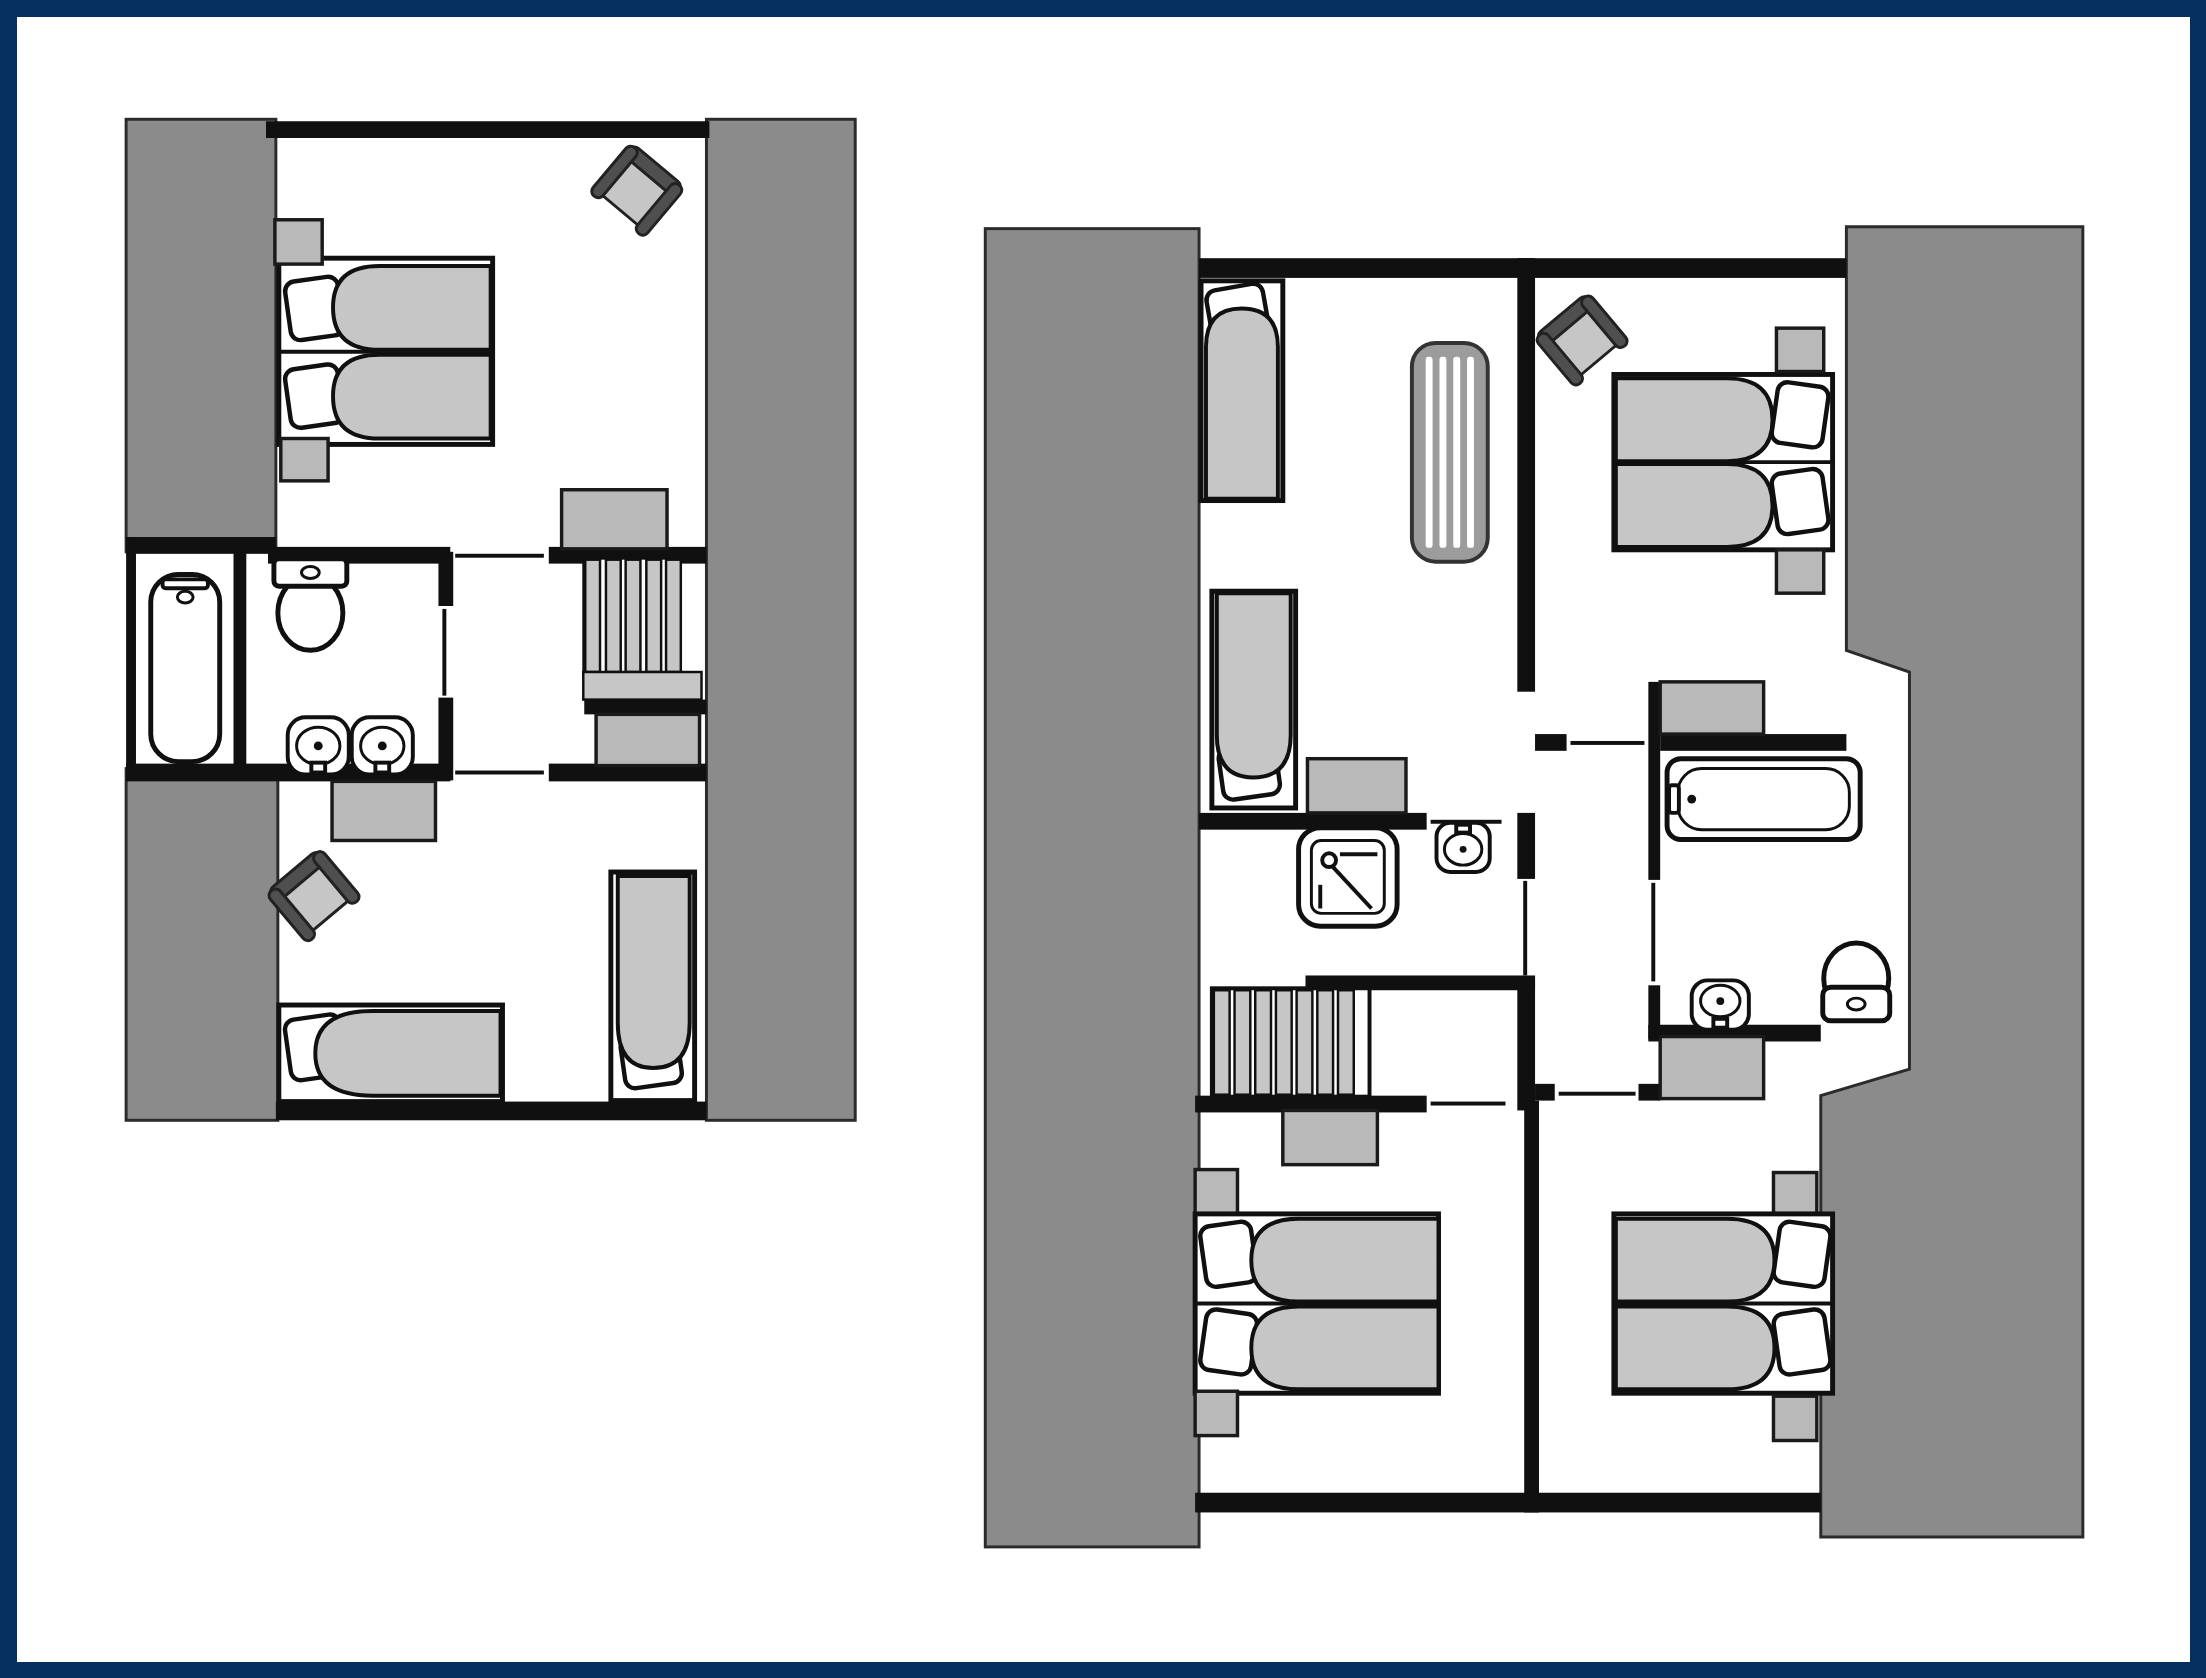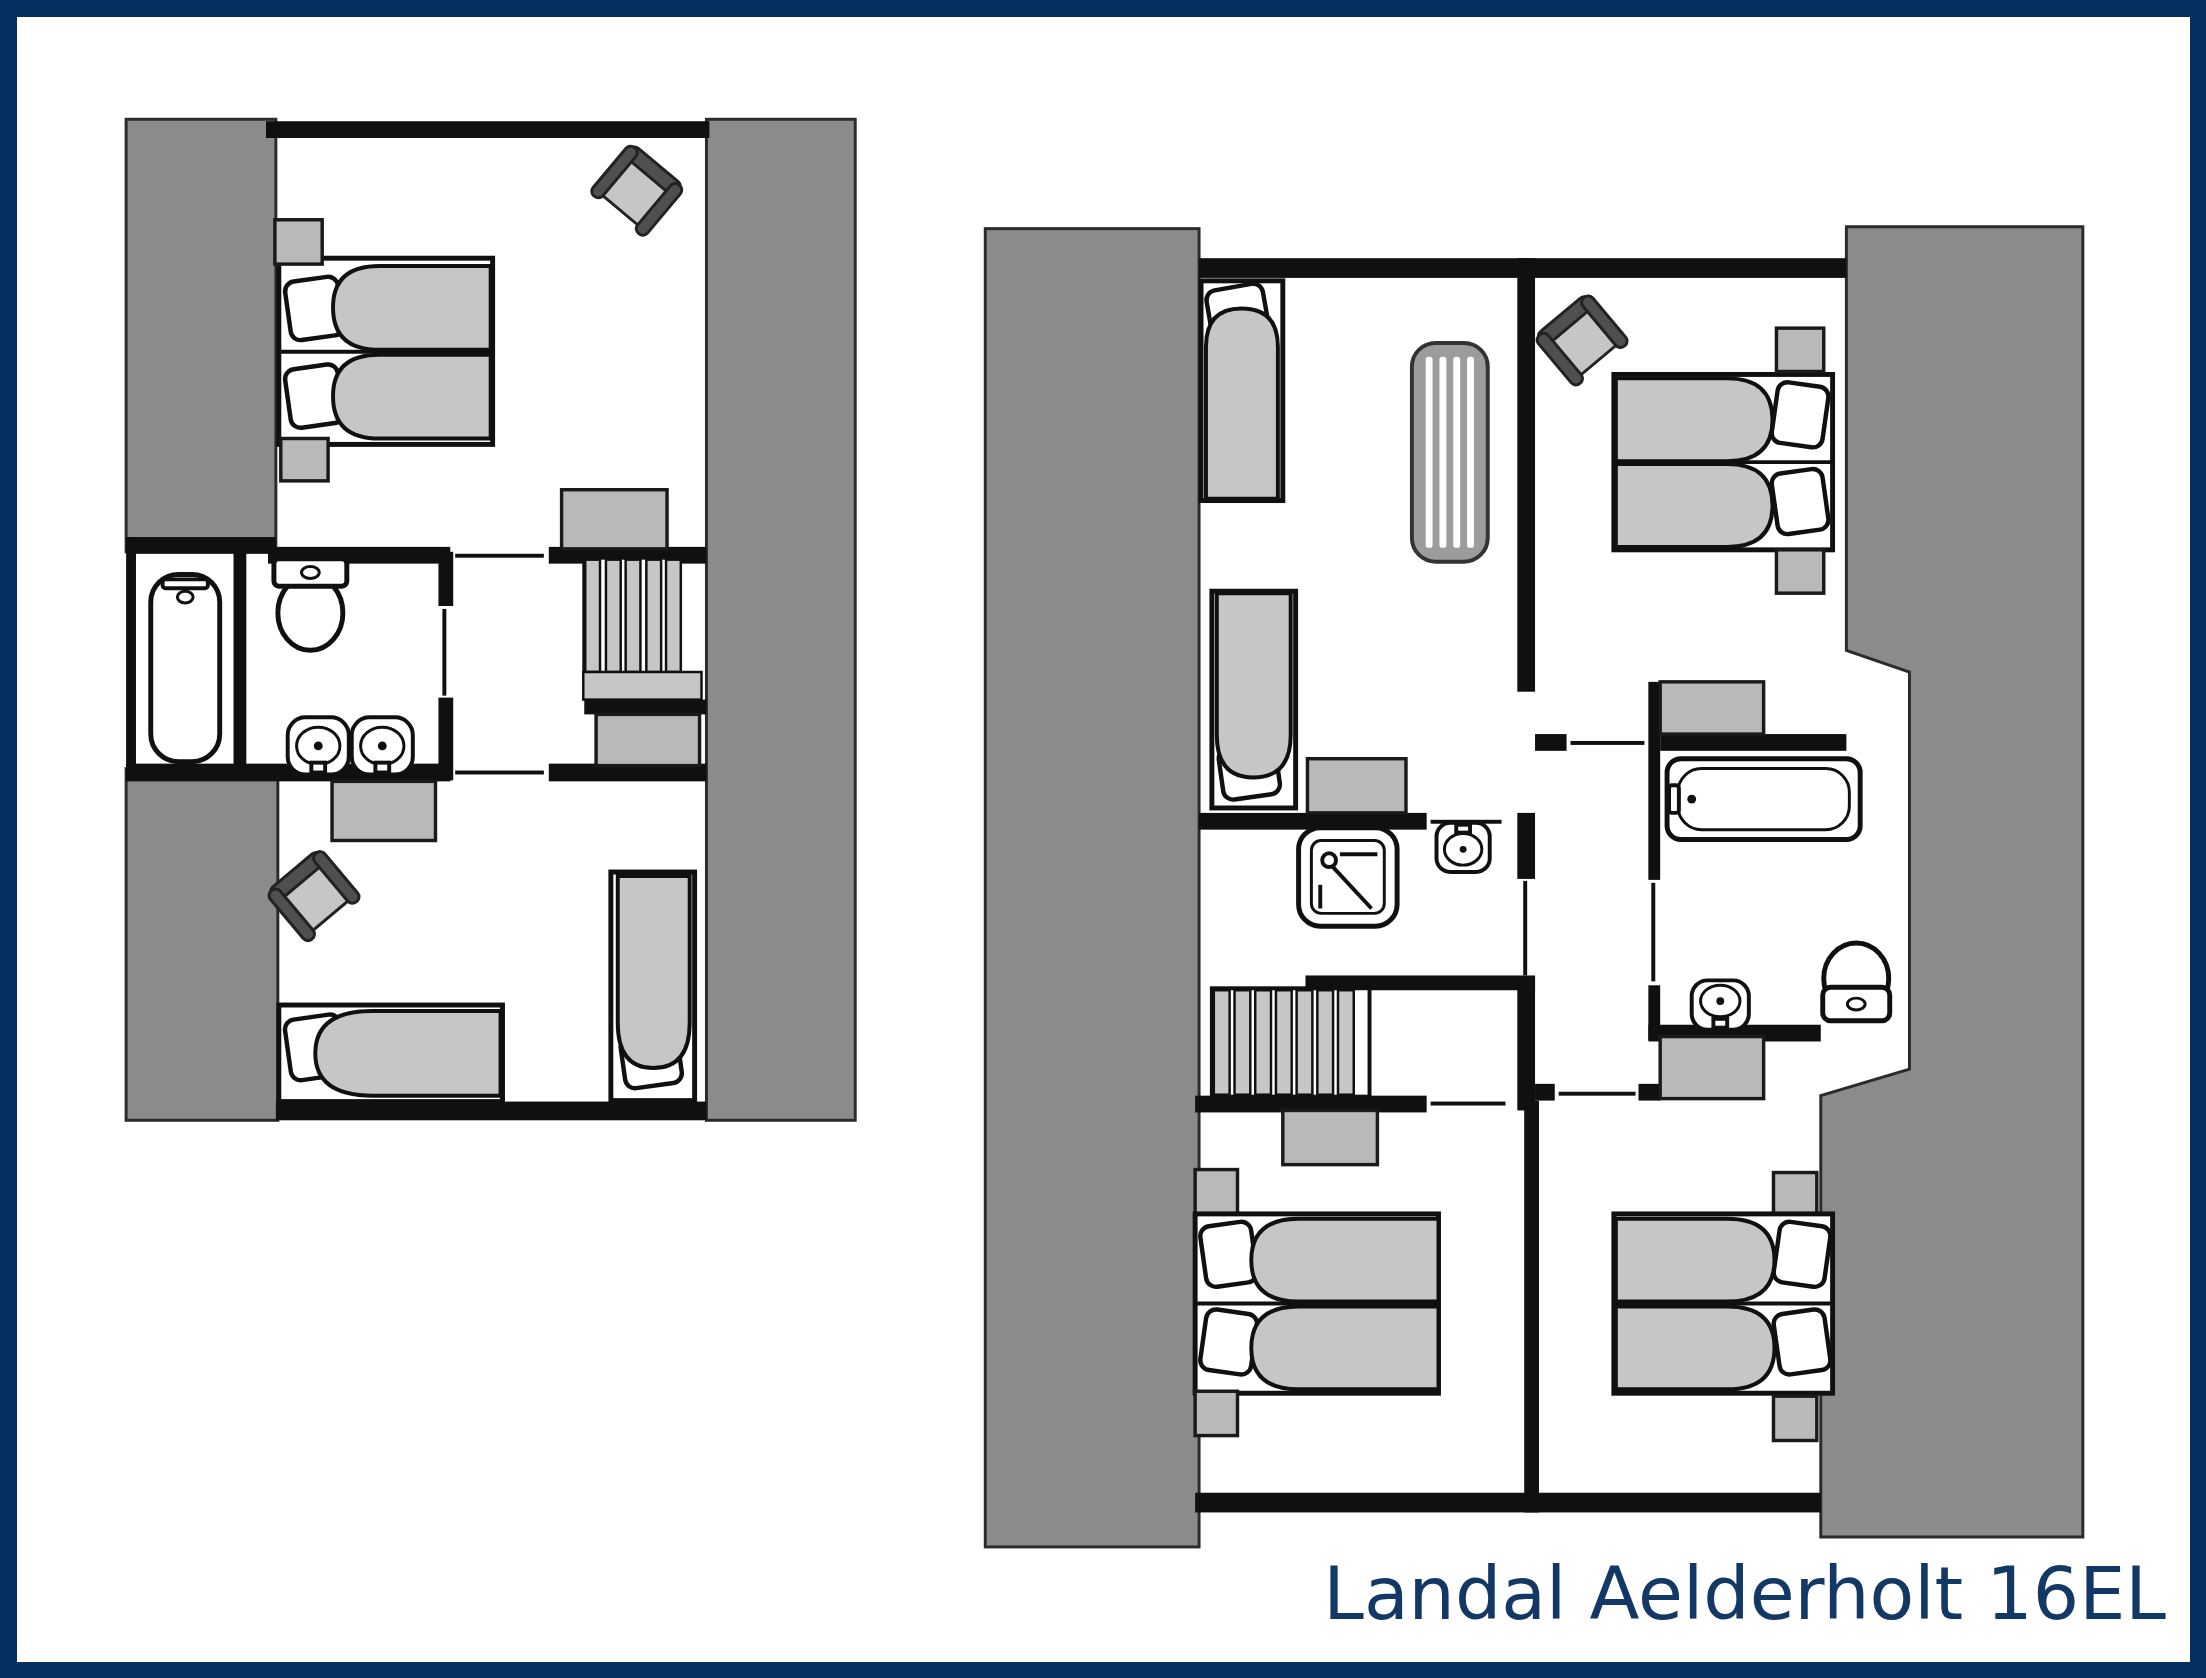--- a/index.html
+++ b/index.html
@@ -288,16 +288,15 @@
         <rect class="pillow" x="1803" y="1331" width="52" height="62" rx="10" transform="rotate(-8 1829 1362)"></rect>
         <path class="matt" d="M1640,1237 H1753 Q1801,1237 1801,1279 Q1801,1321 1753,1321 H1640 Z"></path>
         <path class="matt" d="M1640,1326 H1753 Q1801,1326 1801,1368 Q1801,1410 1753,1410 H1640 Z"></path>
       </g>
       <g>
           <rect class="cab" x="1800" y="1417" width="44" height="45"></rect>
         </g>
     </g>
   </svg>
 
-  <div id="plan-title">Landal Aelderholt 16EL</div>
   <div id="border-frame"></div>
 </div>
 
 
 </body></html>

